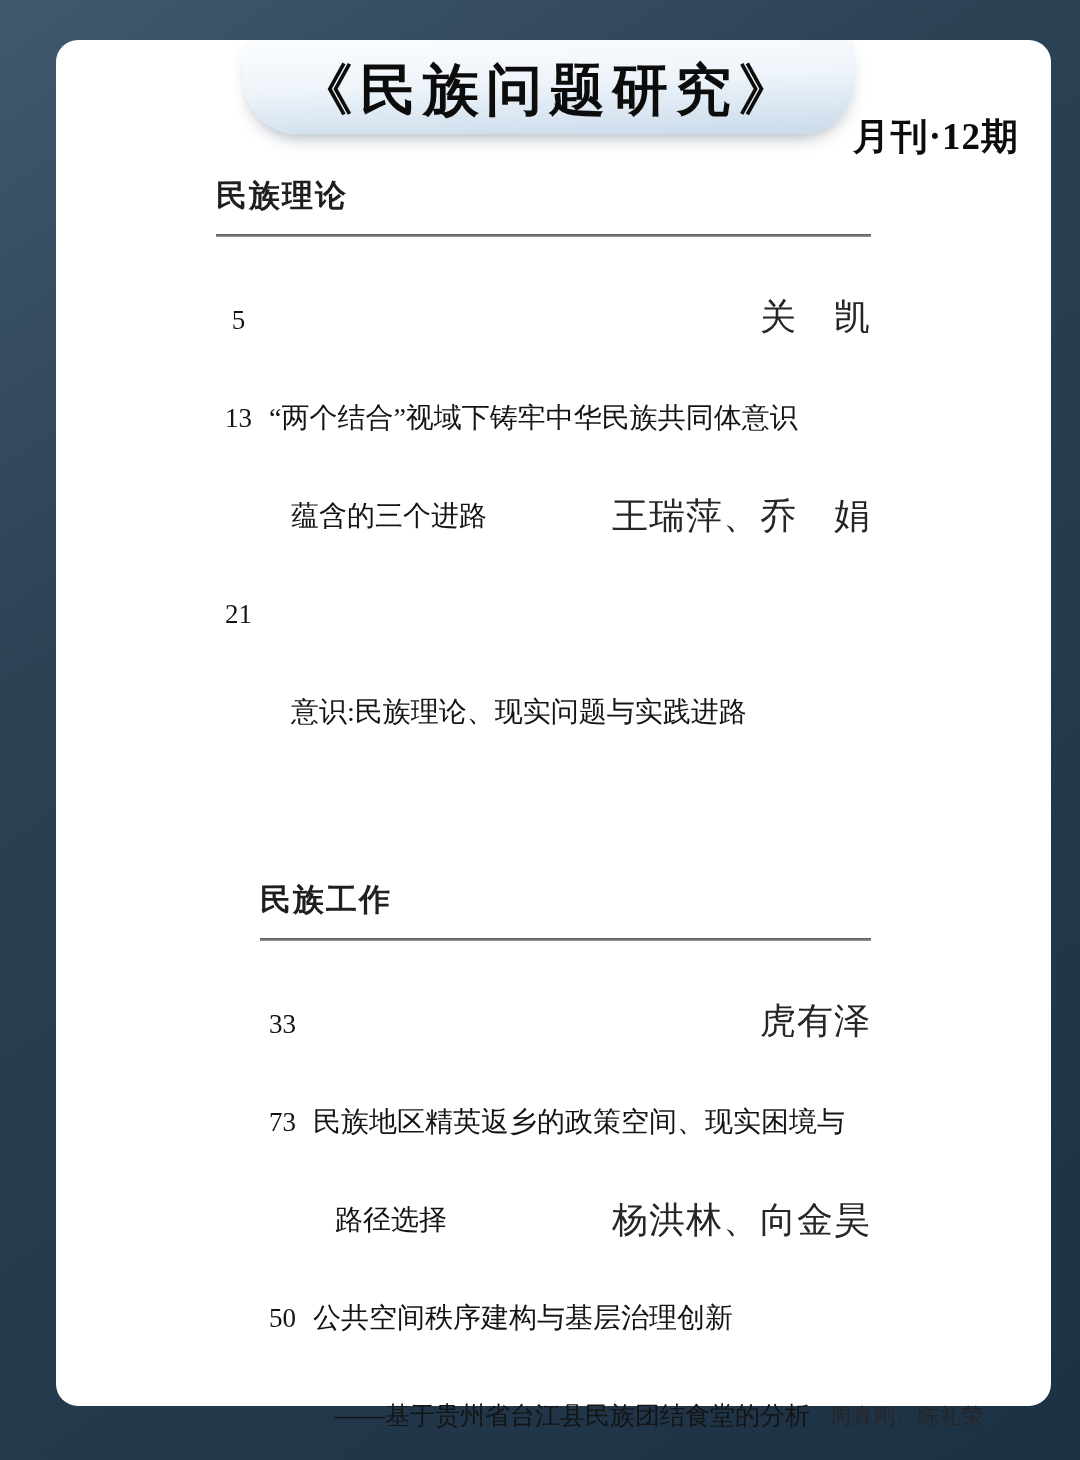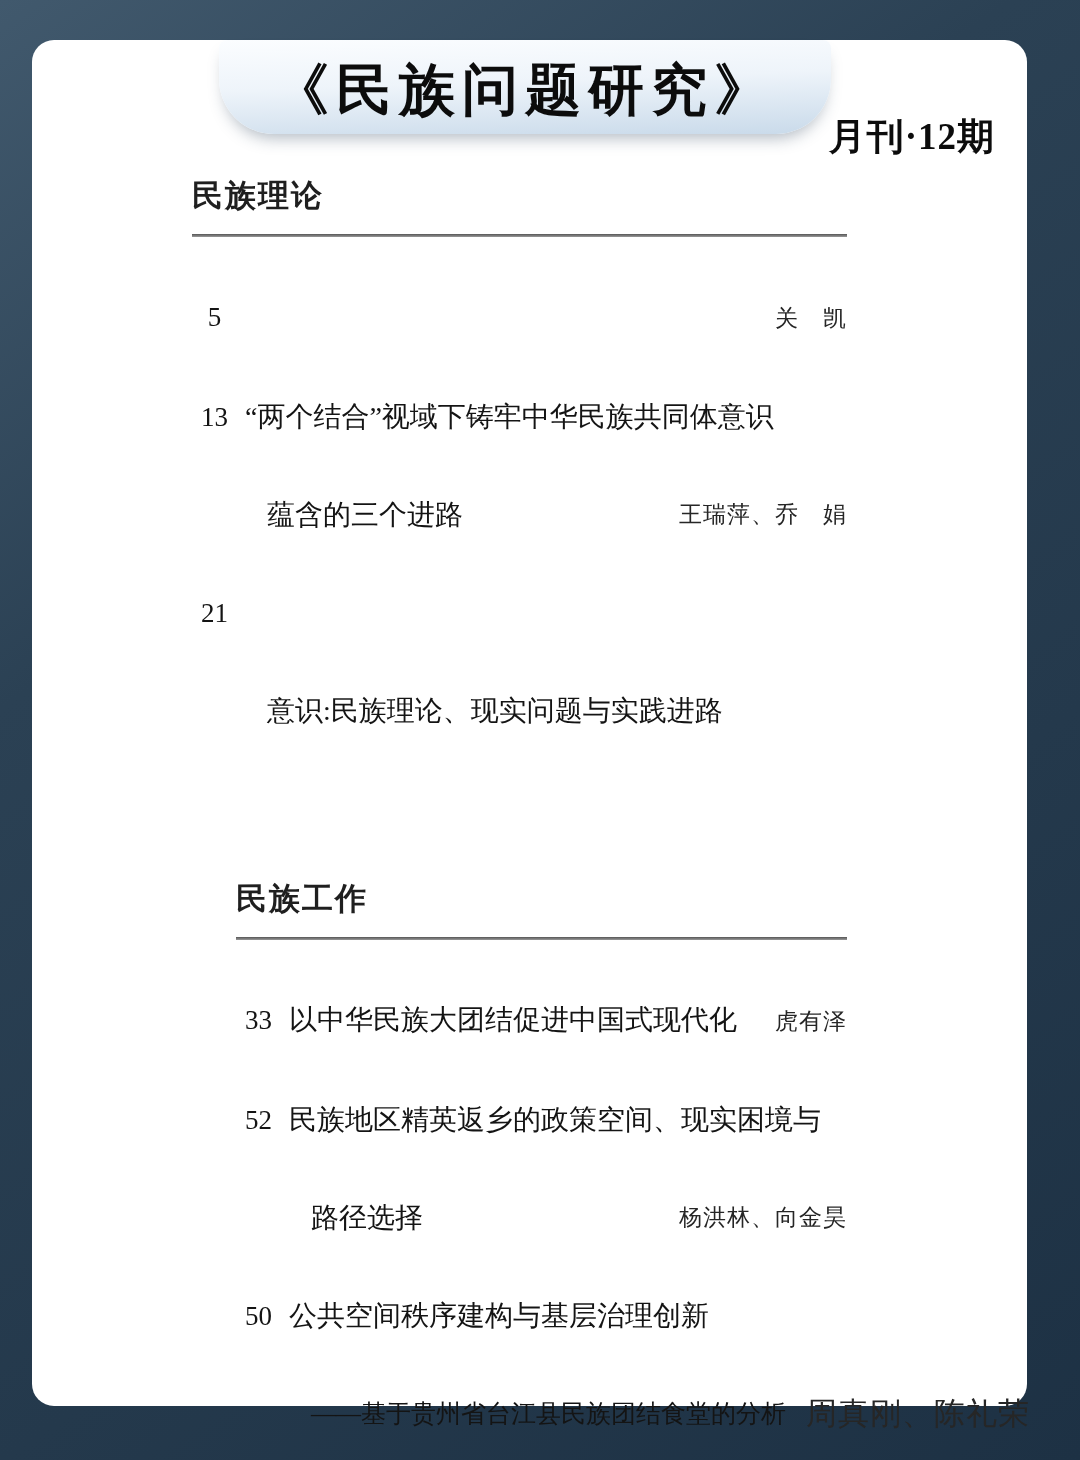--- a/index.html
+++ b/index.html
@@ -4,21 +4,21 @@
 <style>
   html, body { margin: 0; padding: 0; }
   body {
     width: 1080px; height: 1460px;
     background: linear-gradient(145deg, #41596d 0%, #2b4154 32%, #1d3144 100%);
     font-family: "Liberation Serif", "DejaVu Serif", serif;
     overflow: hidden; position: relative;
   }
 
   .card {
-    position: absolute; left: 32px; top: 40px;
+    position: absolute; left: 56px; top: 40px;
     width: 995px; height: 1366px;
     background: #ffffff;
     border-radius: 22px;
   }
 
   .banner {
     position: absolute; left: 187px; top: 0;
     width: 612px; height: 94px;
     background: linear-gradient(178deg, #fbfdff 0%, #eef4fa 45%, #c9daea 100%);
     border-radius: 8px 8px 55px 55px;
@@ -61,25 +61,25 @@
   }
   .num {
     flex: none; width: 45px; text-align: center;
     font-size: 27px; color: #141414;
   }
   .title { margin-left: 8px; white-space: nowrap; }
   .cont { padding-left: 75px; align-items: flex-end; }
   .cont .title { margin-left: 0; }
   .authors {
     margin-left: auto; padding-left: 20px;
-    font-size: 23px; color: #262626; letter-spacing: 1px;
+    font-size: 36px; color: #262626; letter-spacing: 1px;
     white-space: nowrap;
   }
   .row.small { font-size: 25px; }
-  .row.small .authors { font-size: 31px; }
+  .row.small .authors { font-size: 21px; }
 </style>
 </head>
 <body>
 
 <div class="card">
 
   <div class="banner">
     <div class="banner-title">《民族问题研究》</div>
   </div>
 
@@ -112,26 +112,25 @@
         <span class="title">意识:民族理论、现实问题与实践进路</span>
       </div>
     </div>
 
     <div class="section">
       <h2 class="section-heading">民族工作</h2>
       <div class="section-rule"></div>
 
       <div class="row">
         <span class="num">33</span>
-        <span class="title">以中华民族大团结促进中国式现代化</span>
         <span class="authors">虎有泽</span>
       </div>
 
       <div class="row">
-        <span class="num">52</span>
+        <span class="num">73</span>
         <span class="title">民族地区精英返乡的政策空间、现实困境与</span>
       </div>
       <div class="row cont">
         <span class="title">路径选择</span>
         <span class="authors">杨洪林、向金昊</span>
       </div>
 
       <div class="row">
         <span class="num">50</span>
         <span class="title">公共空间秩序建构与基层治理创新</span>

